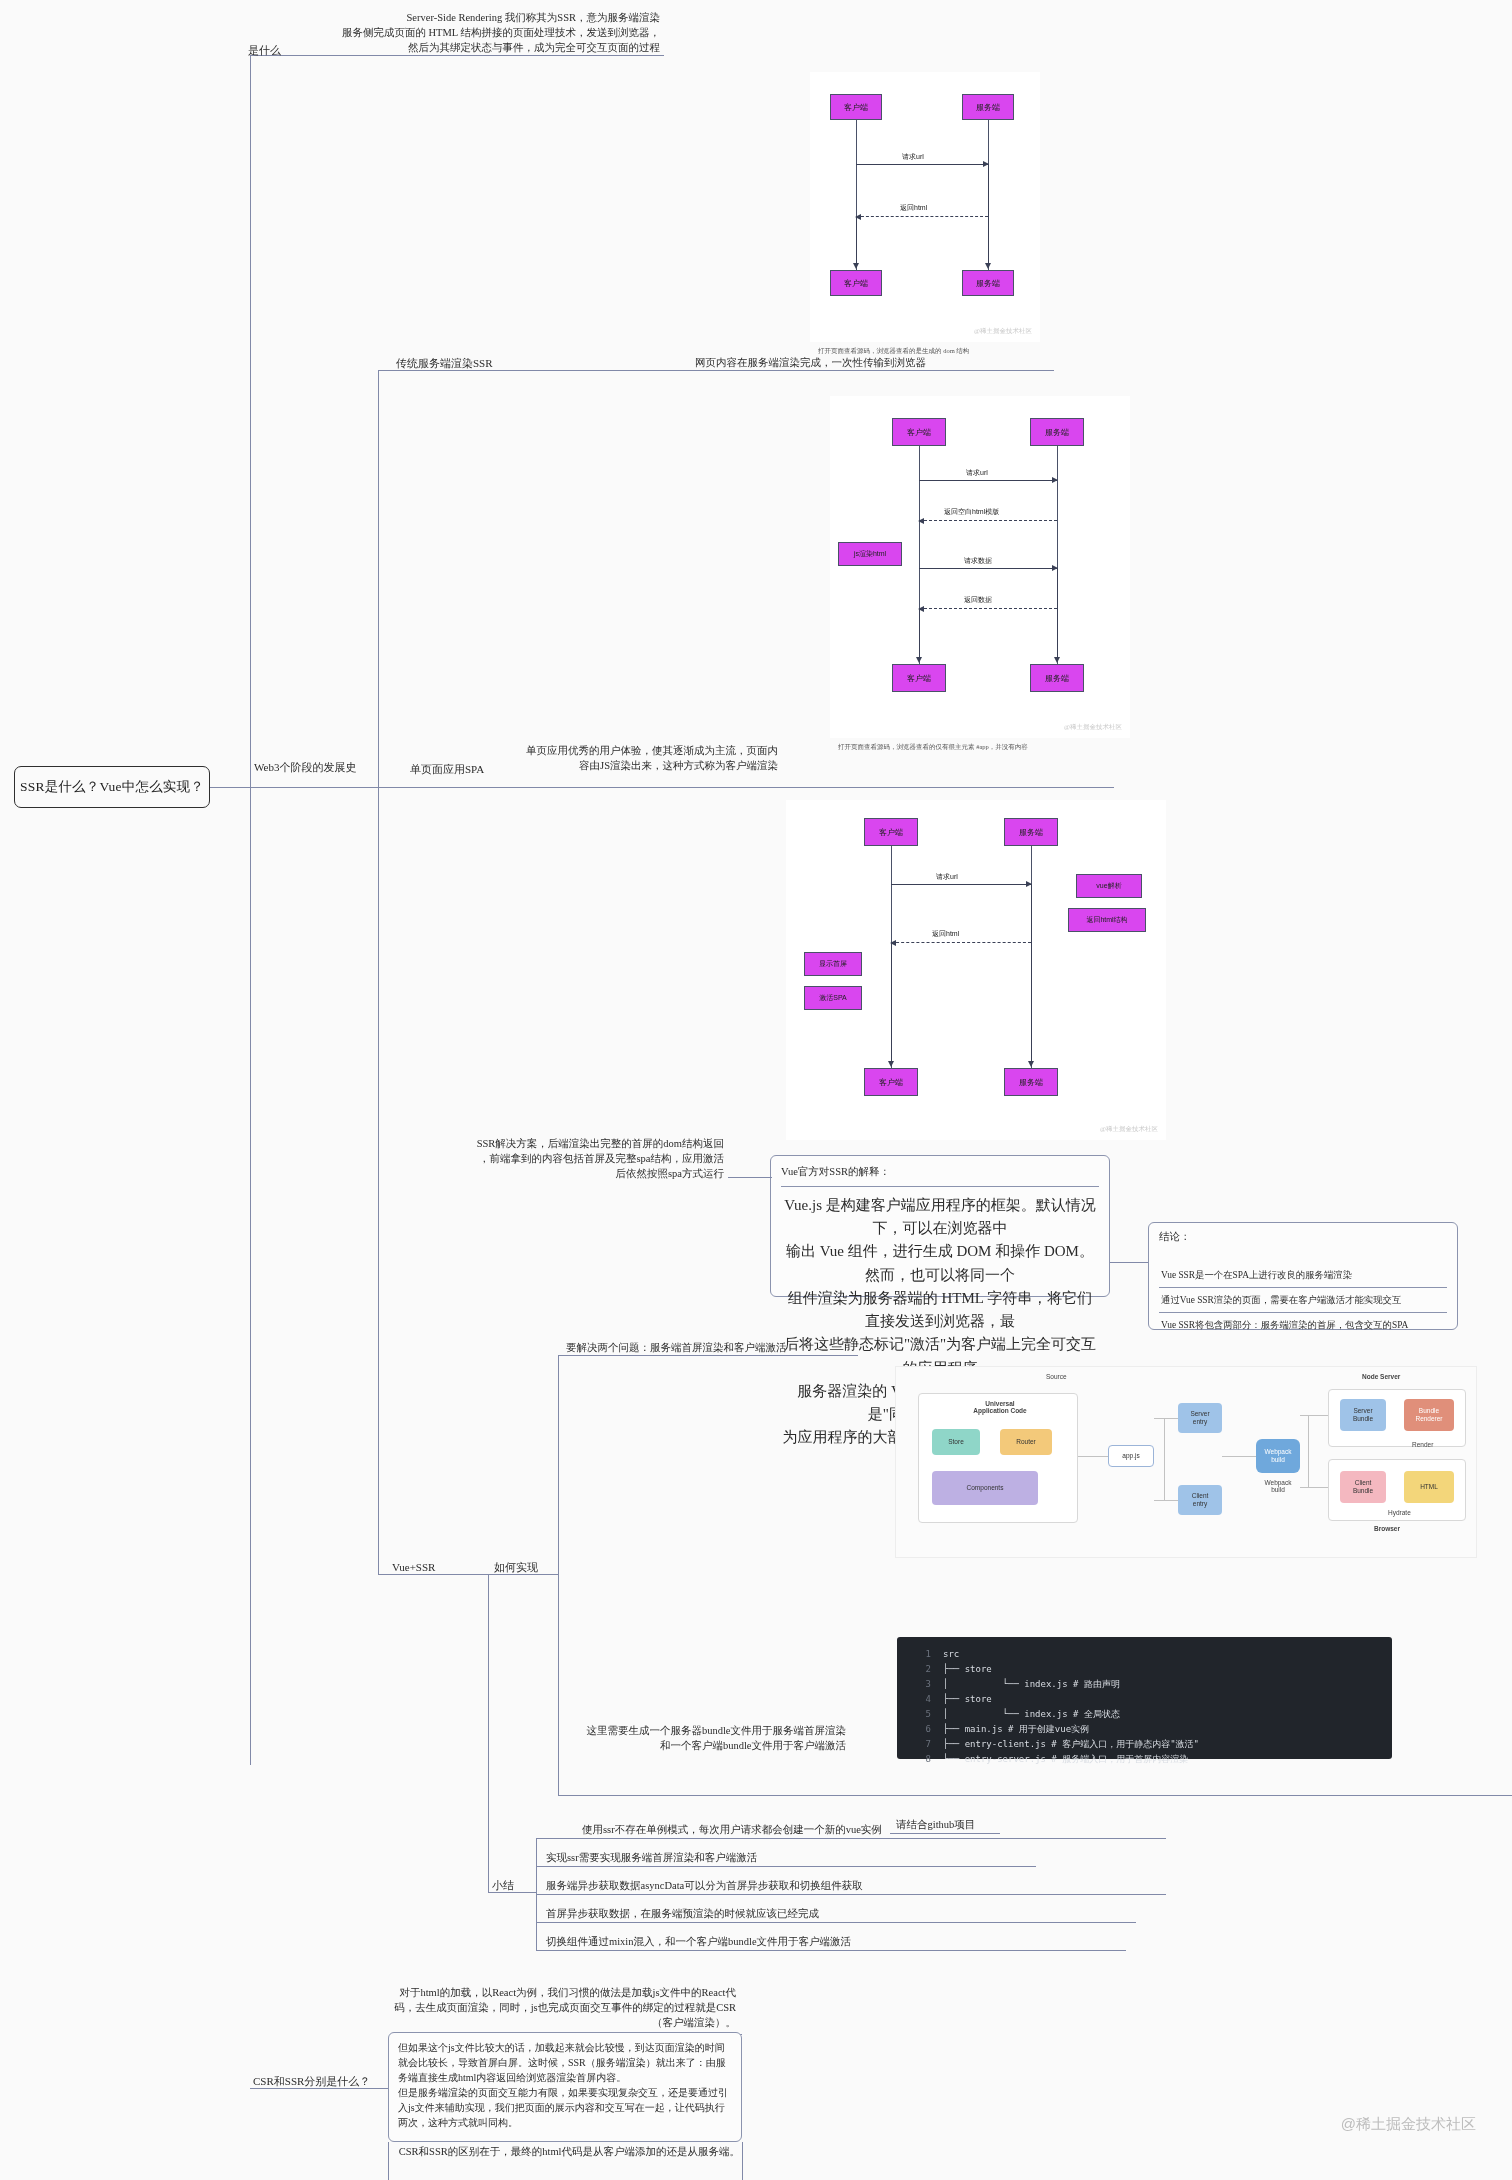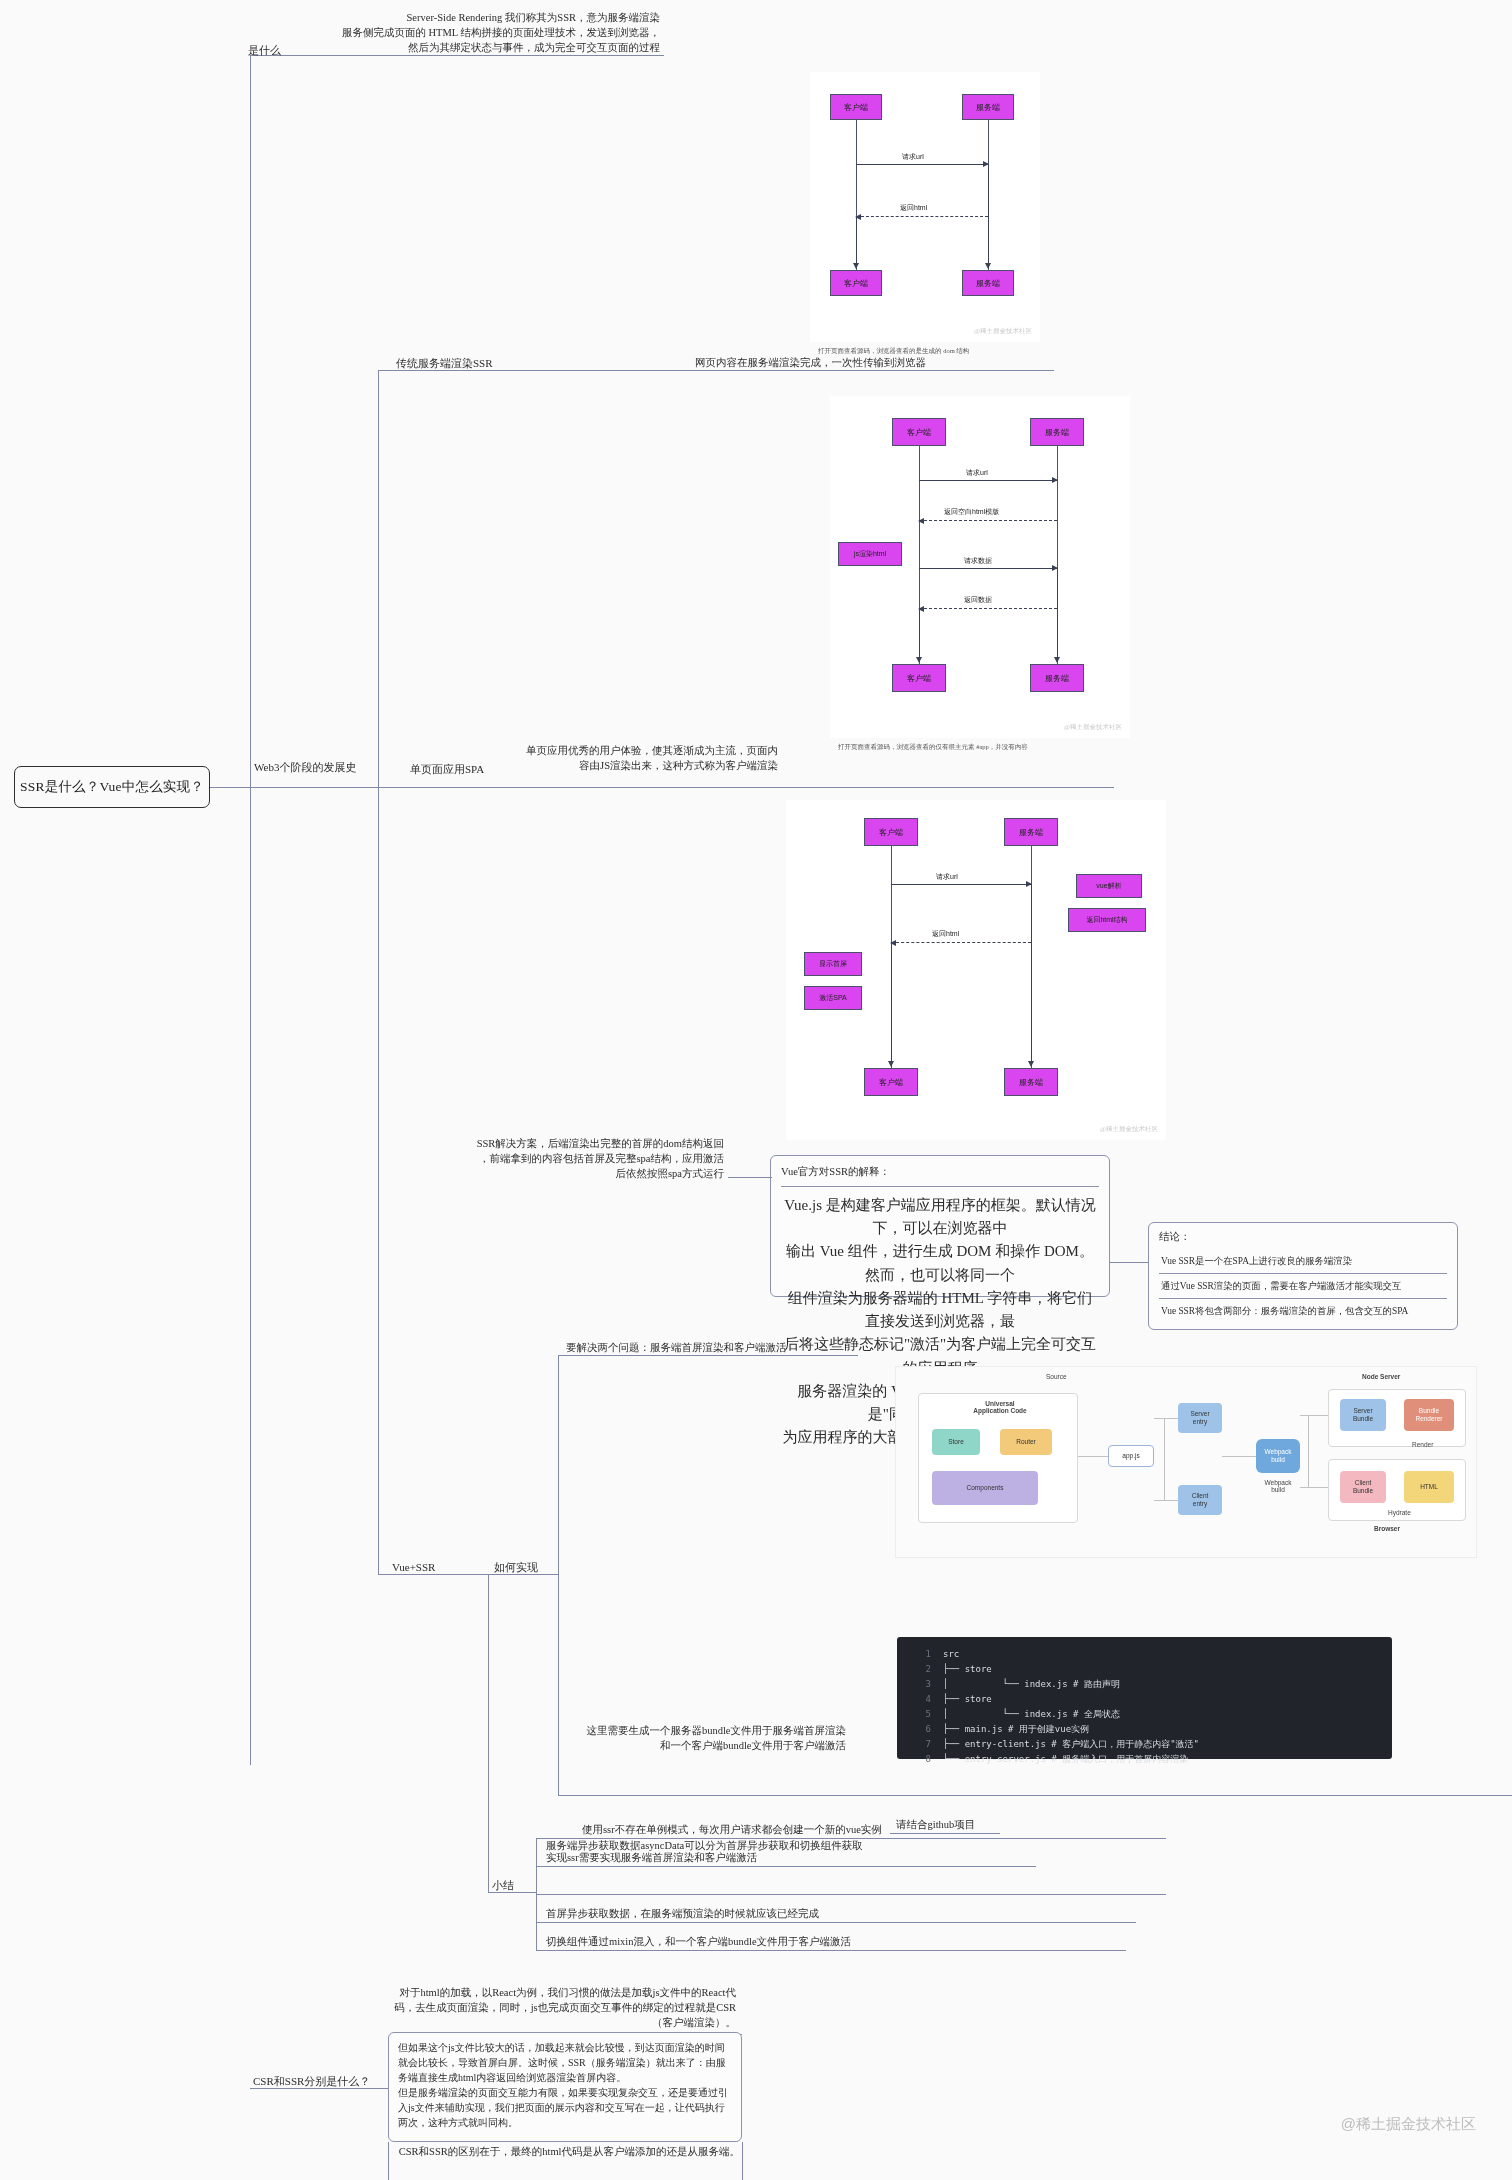--- a/index.html
+++ b/index.html
@@ -254,21 +254,21 @@
     <div style="font-size:15px;line-height:1.55;white-space:pre-wrap;text-align:center;">Vue.js 是构建客户端应用程序的框架。默认情况下，可以在浏览器中
 输出 Vue 组件，进行生成 DOM 和操作 DOM。然而，也可以将同一个
 组件渲染为服务器端的 HTML 字符串，将它们直接发送到浏览器，最
 后将这些静态标记"激活"为客户端上完全可交互的应用程序
 服务器渲染的 Vue.js 应用程序也可以被认为是"同构"或"通用"，因
 为应用程序的大部分代码都可以在服务器和客户端上运行</div>
   </div>
   <div class="ln h" style="left:728px;top:1177px;width:44px;"></div>
 
   <div class="card" style="left:1148px;top:1222px;width:310px;height:108px;padding:6px 10px;">
-    <div class="hd" style="border-bottom:none;padding-bottom:2px;margin-bottom:2px;">结论：</div>
+    <div class="hd" style="border-bottom:none;padding-bottom:2px;margin-bottom:16px;">结论：</div>
     <div class="row" style="font-size:9.4px;">Vue SSR是一个在SPA上进行改良的服务端渲染</div>
     <div class="row" style="font-size:9.4px;">通过Vue SSR渲染的页面，需要在客户端激活才能实现交互</div>
     <div class="row" style="font-size:9.4px;">Vue SSR将包含两部分：服务端渲染的首屏，包含交互的SPA</div>
   </div>
   <div class="ln h" style="left:1110px;top:1262px;width:38px;"></div>
 
   <div class="ln h" style="left:488px;top:1574px;width:70px;"></div>
   <div class="txt lbl" style="left:494px;top:1560px;">如何实现</div>
   <div class="ln v" style="left:558px;top:1355px;height:440px;"></div>
 
@@ -343,21 +343,21 @@
   <div class="txt lbl" style="left:492px;top:1878px;">小结</div>
   <div class="ln v" style="left:536px;top:1838px;height:112px;"></div>
 
   <div class="ln h" style="left:536px;top:1838px;width:630px;"></div>
   <div class="txt para" style="left:546px;top:1822px;margin-left:36px;">使用ssr不存在单例模式，每次用户请求都会创建一个新的vue实例</div>
 
   <div class="ln h" style="left:536px;top:1866px;width:500px;"></div>
   <div class="txt para" style="left:546px;top:1850px;">实现ssr需要实现服务端首屏渲染和客户端激活</div>
 
   <div class="ln h" style="left:536px;top:1894px;width:630px;"></div>
-  <div class="txt para" style="left:546px;top:1838px;">服务端异步获取数据asyncData可以分为首屏异步获取和切换组件获取</div>
+  <div class="txt para" style="left:546px;top:1878px;">服务端异步获取数据asyncData可以分为首屏异步获取和切换组件获取</div>
 
   <div class="ln h" style="left:536px;top:1922px;width:600px;"></div>
   <div class="txt para" style="left:546px;top:1906px;">首屏异步获取数据，在服务端预渲染的时候就应该已经完成</div>
 
   <div class="ln h" style="left:536px;top:1950px;width:590px;"></div>
   <div class="txt para" style="left:546px;top:1934px;">切换组件通过mixin混入，和一个客户端bundle文件用于客户端激活</div>
 
   <div class="ln h" style="left:250px;top:2088px;width:140px;"></div>
   <div class="txt lbl" style="left:253px;top:2074px;">CSR和SSR分别是什么？</div>
 

